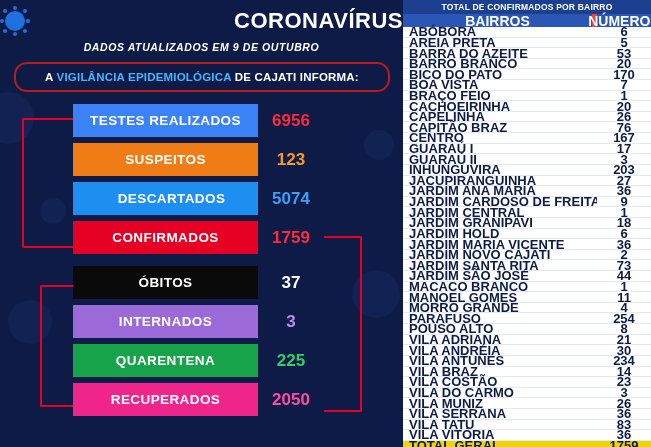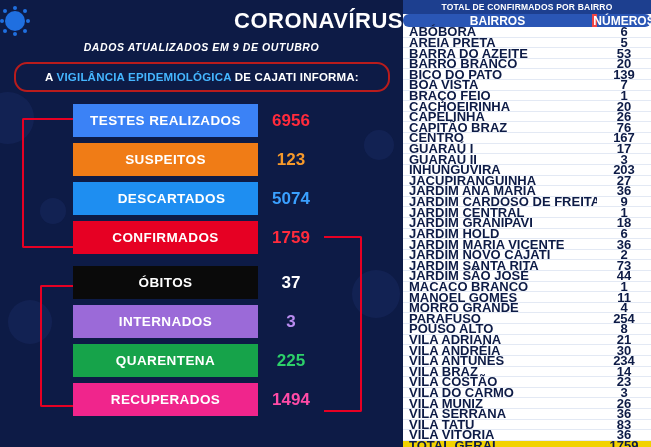--- a/index.html
+++ b/index.html
@@ -168,23 +168,22 @@
     display: flex;
     align-items: center;
     justify-content: center;
     letter-spacing: .2px;
   }
   .right-head {
     display: flex;
     height: 13px;
     background: #2a56b5;
     color: #ffffff;
-    font-size: 12px;
-    font-weight: bold;
-    border-radius: 6px;
+    font-size: 14px;
+    font-weight: bold;
   }
   .right-head .c1 {
     flex: 1 1 auto;
     display: flex; align-items: center; justify-content: center;
   }
   .right-head .c2 {
     flex: none; width: 54px;
     display: flex; align-items: center; justify-content: center;
     border-left: 5px solid #ef4444;
   }
@@ -289,21 +288,21 @@
         <div class="value" style="color:#b98cf0;">3</div>
       </div>
 
       <div class="stat" style="background:#16a34a;">
         <div class="label">QUARENTENA</div>
         <div class="value" style="color:#2dd06a;">225</div>
       </div>
 
       <div class="stat" style="background:#f0258c;">
         <div class="label">RECUPERADOS</div>
-        <div class="value" style="color:#ff4ba6;">1494</div>
+        <div class="value" style="color:#ff4ba6;">2050</div>
       </div>
 
     </div>
   </div>
 
   <div class="right">
     <div class="right-title">TOTAL DE CONFIRMADOS POR BAIRRO</div>
     <div class="right-head">
       <div class="c1">BAIRROS</div>
       <div class="c2">NÚMEROS</div>
@@ -320,21 +319,21 @@
         <div class="row">
           <div class="c1">BARRA DO AZEITE</div>
           <div class="c2">53</div>
         </div>
         <div class="row">
           <div class="c1">BARRO BRANCO</div>
           <div class="c2">20</div>
         </div>
         <div class="row">
           <div class="c1">BICO DO PATO</div>
-          <div class="c2">139</div>
+          <div class="c2">170</div>
         </div>
         <div class="row">
           <div class="c1">BOA VISTA</div>
           <div class="c2">7</div>
         </div>
         <div class="row">
           <div class="c1">BRAÇO FEIO</div>
           <div class="c2">1</div>
         </div>
         <div class="row">

